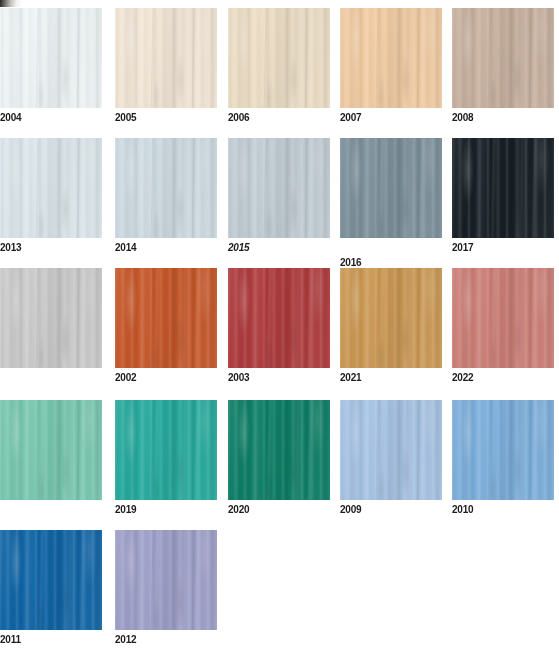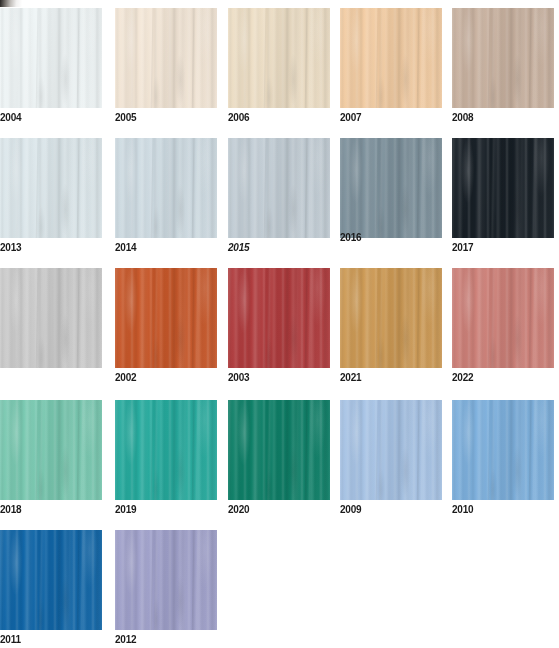--- a/index.html
+++ b/index.html
@@ -213,21 +213,21 @@
         </div>
         <div class="swatch-label" style="top: 101px; color: rgb(27, 27, 27); font-style: italic;">2015</div>
       </div>
       <div class="swatch-cell" style="left: 340px; width: 102px;">
         <div class="swatch-chip" style="width: 102px; height: 100px; background-color: rgb(125, 145, 156);">
           <div class="tex-a"></div>
           <div class="tex-b"></div>
           <div class="tex-c"></div>
           <div class="tex-d"></div>
         </div>
-        <div class="swatch-label" style="top: 91px; color: rgb(27, 27, 27);">2016</div>
+        <div class="swatch-label" style="top: 116px; color: rgb(27, 27, 27);">2016</div>
       </div>
       <div class="swatch-cell" style="left: 452px; width: 102px;">
         <div class="swatch-chip" style="width: 102px; height: 100px; background-color: rgb(23, 31, 38);">
           <div class="tex-a"></div>
           <div class="tex-b"></div>
           <div class="tex-c"></div>
           <div class="tex-d"></div>
         </div>
         <div class="swatch-label" style="top: 101px; color: rgb(27, 27, 27);">2017</div>
       </div>
@@ -279,21 +279,20 @@
       </div>
     </div>
     <div class="swatch-row" style="top: 400px;">
       <div class="swatch-cell" style="left: 0px; width: 102px;">
         <div class="swatch-chip" style="width: 102px; height: 100px; background-color: rgb(121, 201, 177);">
           <div class="tex-a"></div>
           <div class="tex-b"></div>
           <div class="tex-c"></div>
           <div class="tex-d"></div>
         </div>
-        <div class="swatch-label" style="top: 101px; color: rgb(27, 27, 27);">2018</div>
       </div>
       <div class="swatch-cell" style="left: 115px; width: 102px;">
         <div class="swatch-chip" style="width: 102px; height: 100px; background-color: rgb(38, 171, 158);">
           <div class="tex-a"></div>
           <div class="tex-b"></div>
           <div class="tex-c"></div>
           <div class="tex-d"></div>
         </div>
         <div class="swatch-label" style="top: 101px; color: rgb(27, 27, 27);">2019</div>
       </div>

